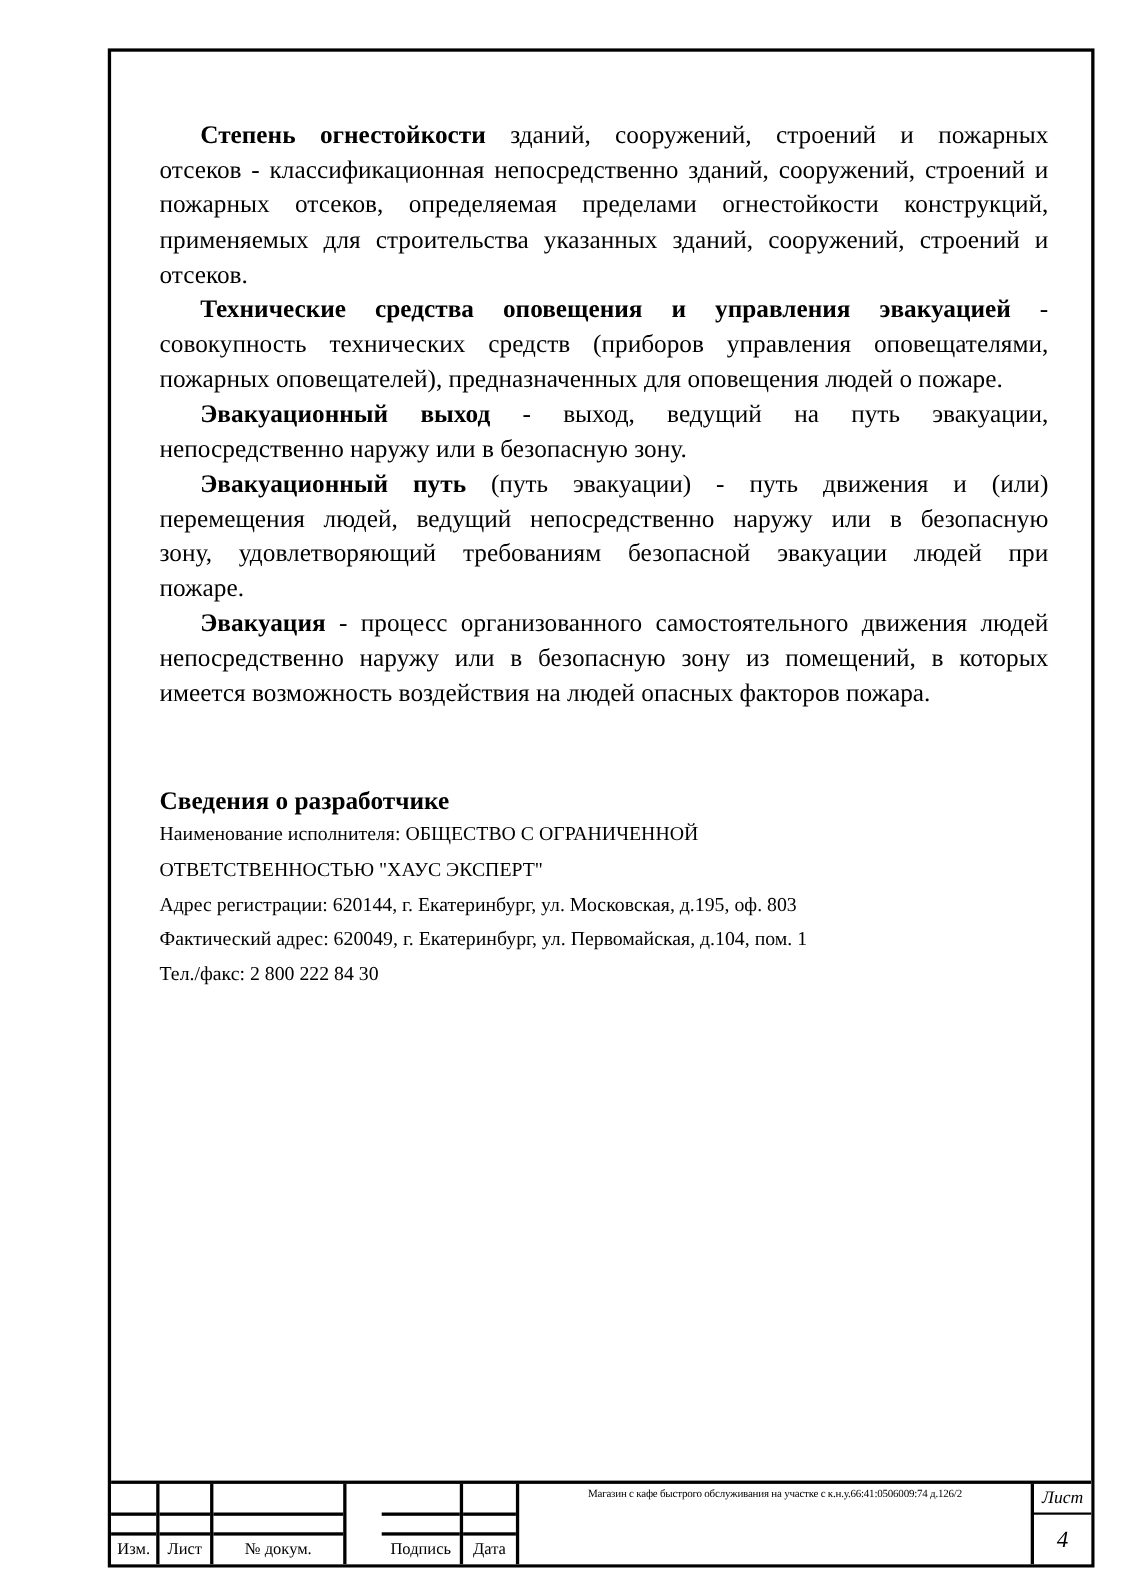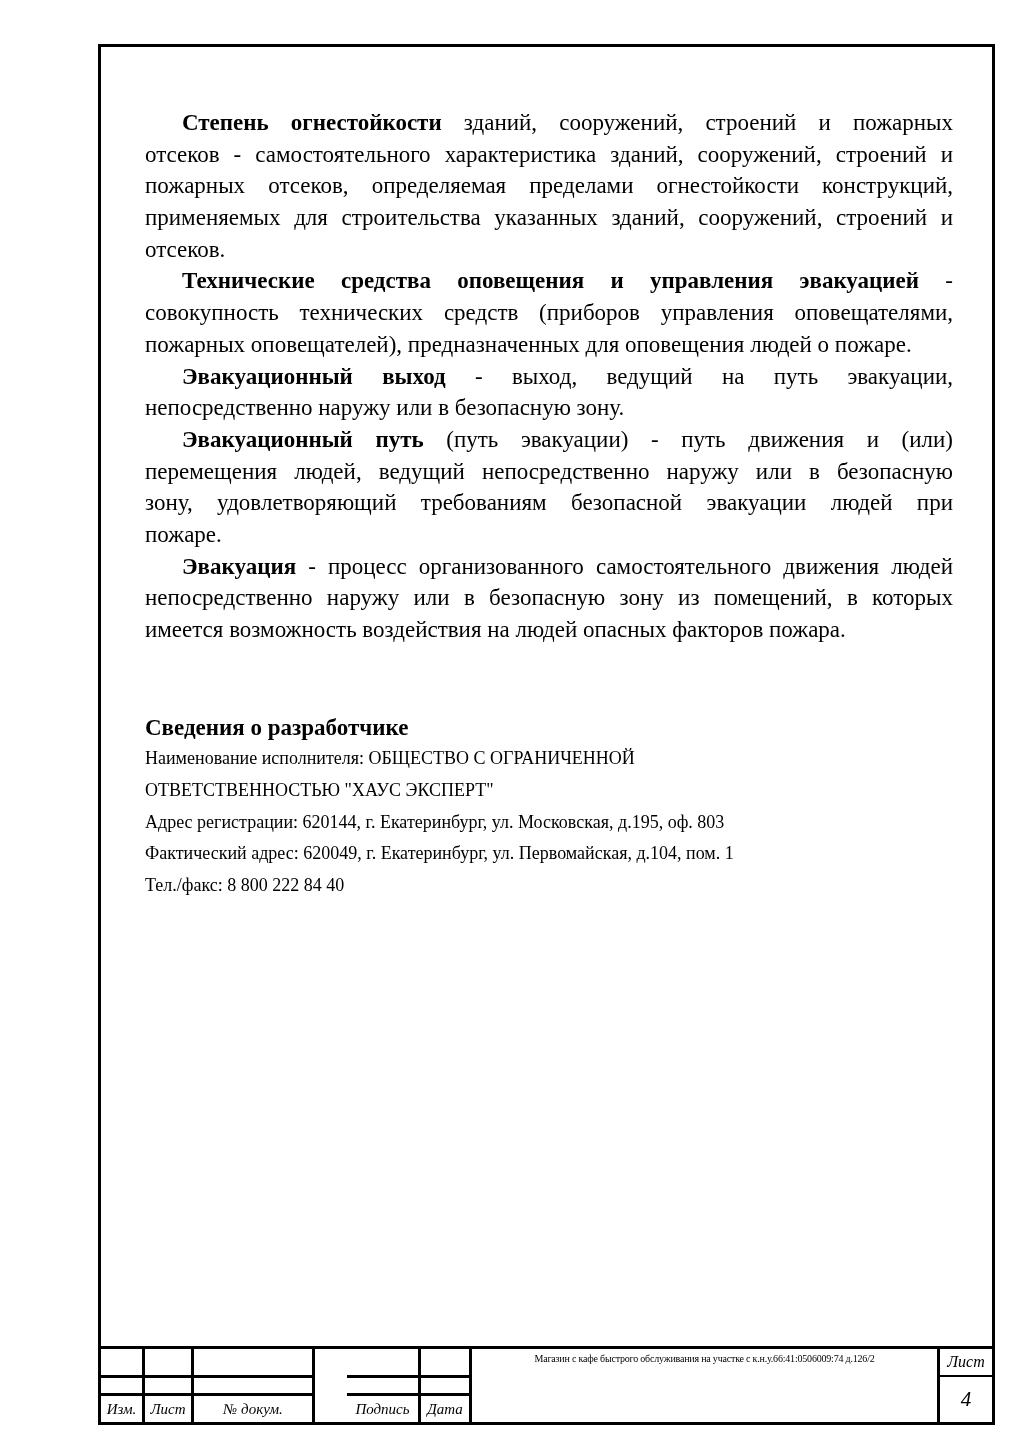--- a/index.html
+++ b/index.html
@@ -62,21 +62,21 @@
   .s-col{
     display:flex;flex-direction:column;
     border-right:3px solid #000;
     box-sizing:content-box;
   }
   .s-col .s-cell{border-bottom:3px solid #000;height:26px;}
   .s-col .s-cell.r2{height:15px;}
   .s-col .s-cell.label{
     border-bottom:none;height:auto;flex:1;
     display:flex;align-items:center;justify-content:center;
-    font-style:italic;font-size:15px;
+    font-size:15px;
   }
   .c1{width:41px;}
   .c2{width:46px;}
   .c3{width:118px;justify-content:space-between;}
   .c4{width:71px;padding-left:32px;}
   .c5{width:48px;}
   .s-main{
     flex:1;
     border-right:3px solid #000;
     text-align:center;
@@ -104,21 +104,21 @@
 </style>
 </head>
 <body>
 
 <div class="frame">
 
   <div class="main-text">
 
     <div class="para">
       <div class="tline first"><b>Степень огнестойкости</b><span> зданий, сооружений, строений и пожарных</span></div>
-      <div class="tline">отсеков - самостоятельного характеристика зданий, сооружений, строений и</div>
+      <div class="tline">отсеков - классификационная непосредственно зданий, сооружений, строений и</div>
       <div class="tline">пожарных отсеков, определяемая пределами огнестойкости конструкций,</div>
       <div class="tline">применяемых для строительства указанных зданий, сооружений, строений и</div>
       <div class="tline last">отсеков.</div>
     </div>
 
     <div class="para">
       <div class="tline first"><b>Технические средства оповещения и управления эвакуацией</b><span> -</span></div>
       <div class="tline">совокупность технических средств (приборов управления оповещателями,</div>
       <div class="tline last">пожарных оповещателей), предназначенных для оповещения людей о пожаре.</div>
     </div>
@@ -140,21 +140,21 @@
       <div class="tline">непосредственно наружу или в безопасную зону из помещений, в которых</div>
       <div class="tline last">имеется возможность воздействия на людей опасных факторов пожара.</div>
     </div>
 
     <div class="dev-block">
       <div class="dev-heading">Сведения о разработчике</div>
       <div class="dev-line">Наименование исполнителя: ОБЩЕСТВО С ОГРАНИЧЕННОЙ</div>
       <div class="dev-line">ОТВЕТСТВЕННОСТЬЮ "ХАУС ЭКСПЕРТ"</div>
       <div class="dev-line">Адрес регистрации: 620144, г. Екатеринбург, ул. Московская, д.195, оф. 803</div>
       <div class="dev-line">Фактический адрес: 620049, г. Екатеринбург, ул. Первомайская, д.104, пом. 1</div>
-      <div class="dev-line">Тел./факс: 8 800 222 84 40</div>
+      <div class="dev-line">Тел./факс: 2 800 222 84 30</div>
     </div>
 
   </div>
 
   <div class="stamp">
 
     <div class="s-col c1">
       <div class="s-cell"></div>
       <div class="s-cell r2"></div>
       <div class="s-cell label">Изм.</div>

